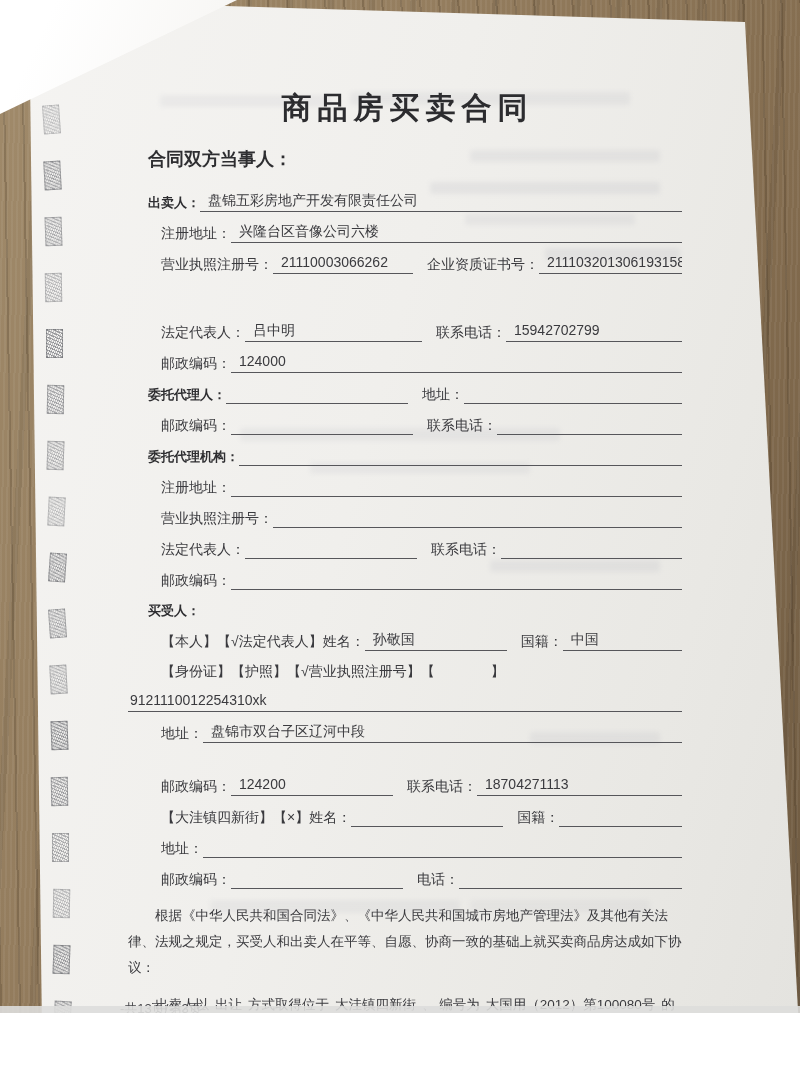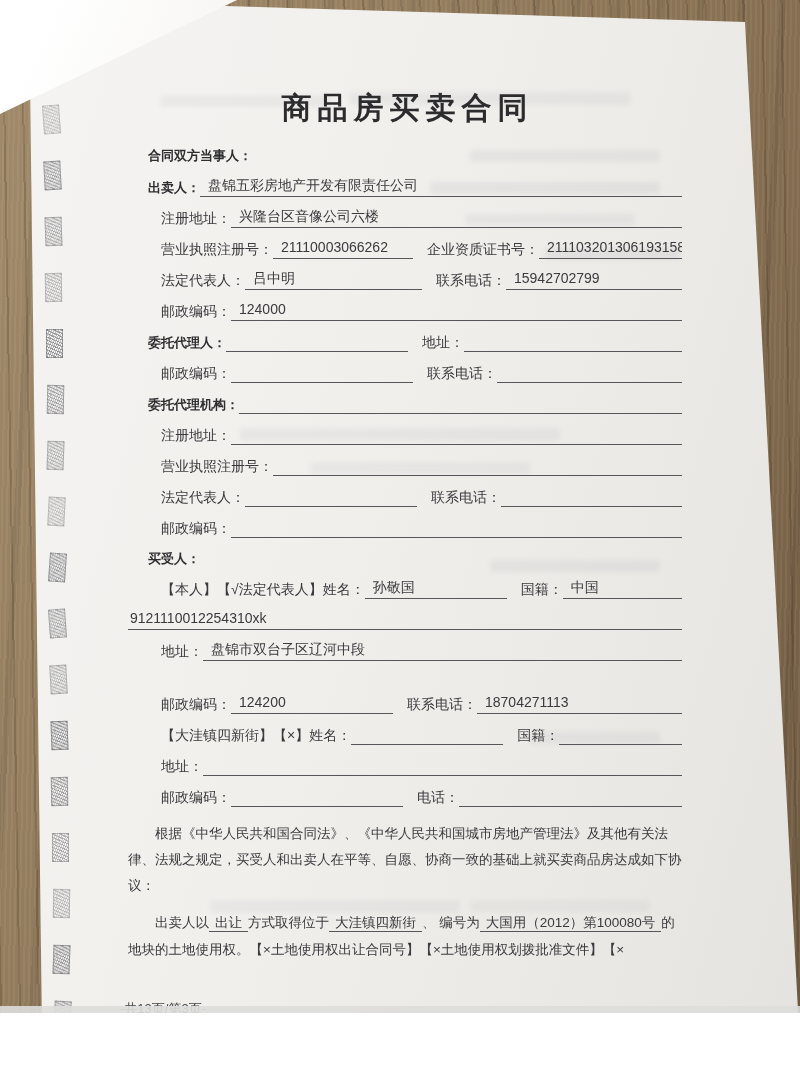--- a/index.html
+++ b/index.html
@@ -41,29 +41,29 @@
   .b8{left:310px;top:462px;width:220px;height:12px;opacity:.09;}
   .b9{left:490px;top:560px;width:170px;height:12px;opacity:.11;}
   .b10{left:530px;top:732px;width:130px;height:12px;opacity:.10;}
   .b11{left:210px;top:900px;width:250px;height:13px;opacity:.09;}
   .b12{left:470px;top:900px;width:180px;height:12px;opacity:.08;}
 
   
   .content{position:absolute;left:148px;top:88px;width:534px;color:#3a3a3e;font-size:14px;}
   .title{font-size:30px;font-weight:700;letter-spacing:6px;text-align:center;color:#2c2c2f;
     margin:0 0 18px -15px;white-space:nowrap;}
-  .sec-head{font-size:13px;font-weight:700;color:#2e2e31;margin:0 0 11px;}
+  .sec-head{font-size:18px;font-weight:700;color:#2e2e31;margin:0 0 20px;}
 
   .row{display:flex;align-items:flex-end;margin:0 0 10px;min-height:20px;line-height:19px;}
   .ind{padding-left:13px;}
   .lab{white-space:nowrap;}
   .big{font-size:13px;font-weight:700;color:#2e2e31;}
   .fill{flex:1 1 auto;border-bottom:1px solid #56565a;padding:0 4px 1px 8px;min-height:19px;white-space:nowrap;overflow:hidden;}
   .fw128{flex:0 0 128px;} .fw150{flex:0 0 150px;margin-top:22px;} .fw160{flex:0 0 160px;}
-  .fw165{flex:0 0 165px;} .fw170{flex:0 0 170px;} .fw130{flex:0 0 130px;} .fw140{flex:0 0 140px;}
+  .fw165{flex:0 0 165px;margin-top:37px;} .fw170{flex:0 0 170px;} .fw130{flex:0 0 130px;} .fw140{flex:0 0 140px;}
   .lab2{white-space:nowrap;margin-left:14px;}
   .wide{margin-left:-20px;}
 
   .para{margin:14px 0 10px -20px;width:556px;text-indent:2em;line-height:1.92;font-size:13.5px;color:#3a3a3e;}
   .art-head{font-size:15.5px;font-weight:700;color:#2e2e31;margin:10px 0 12px;text-indent:2em;}
   .art-para{margin:6px 0 0 -20px;width:556px;text-indent:2em;line-height:2.05;font-size:13.5px;}
   .uv{border-bottom:1px solid #56565a;padding:0 6px 1px;white-space:nowrap;}
 
   .page-footer{position:absolute;left:120px;width:560px;top:1000px;font-size:13px;color:#46464a;}
 
@@ -192,20 +192,23 @@
         <span class="lab big">买受人：</span>
       </div>
 
       <div class="row ind">
         <span class="lab">【本人】【√法定代表人】姓名：</span>
         <span class="fill fw130">孙敬国</span>
         <span class="lab2">国籍：</span>
         <span class="fill">中国</span>
       </div>
 
+      <div class="row ind">
+        <span class="lab">【身份证】【护照】【√营业执照注册号】【　　　　】</span>
+      </div>
 
       <div class="row wide">
         <span class="fill" style="padding-left:2px">9121110012254310xk</span>
       </div>
 
       <div class="row ind">
         <span class="lab">地址：</span>
         <span class="fill">盘锦市双台子区辽河中段</span>
       </div>
 

